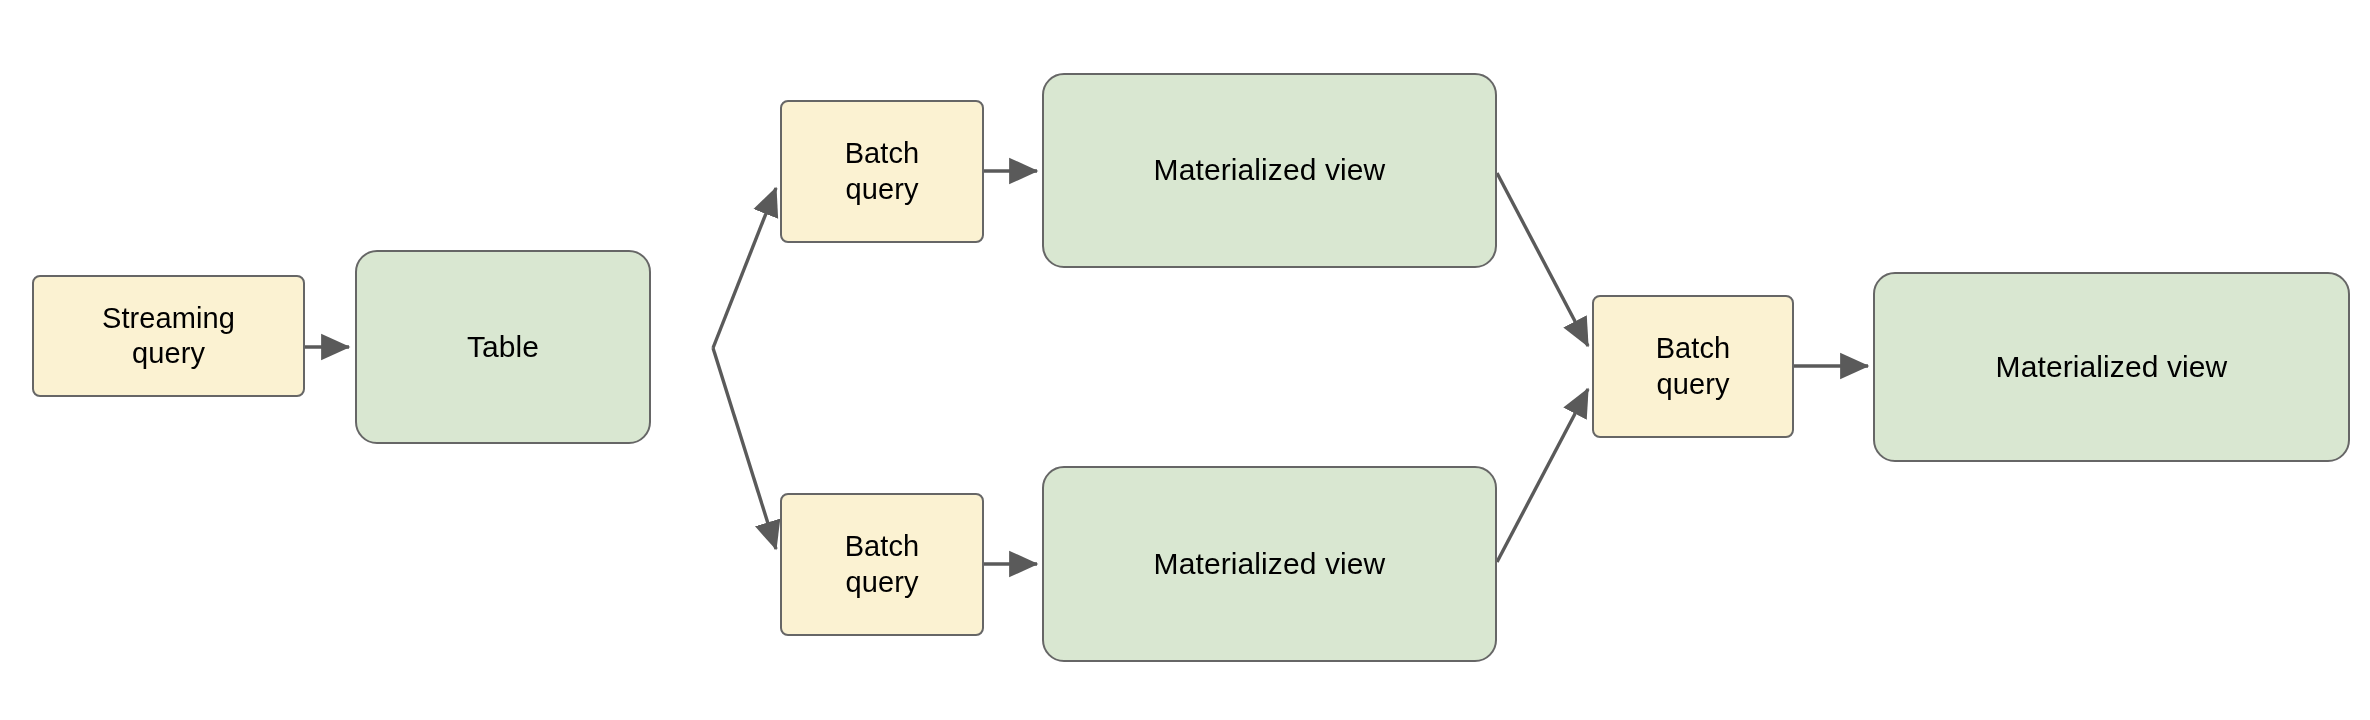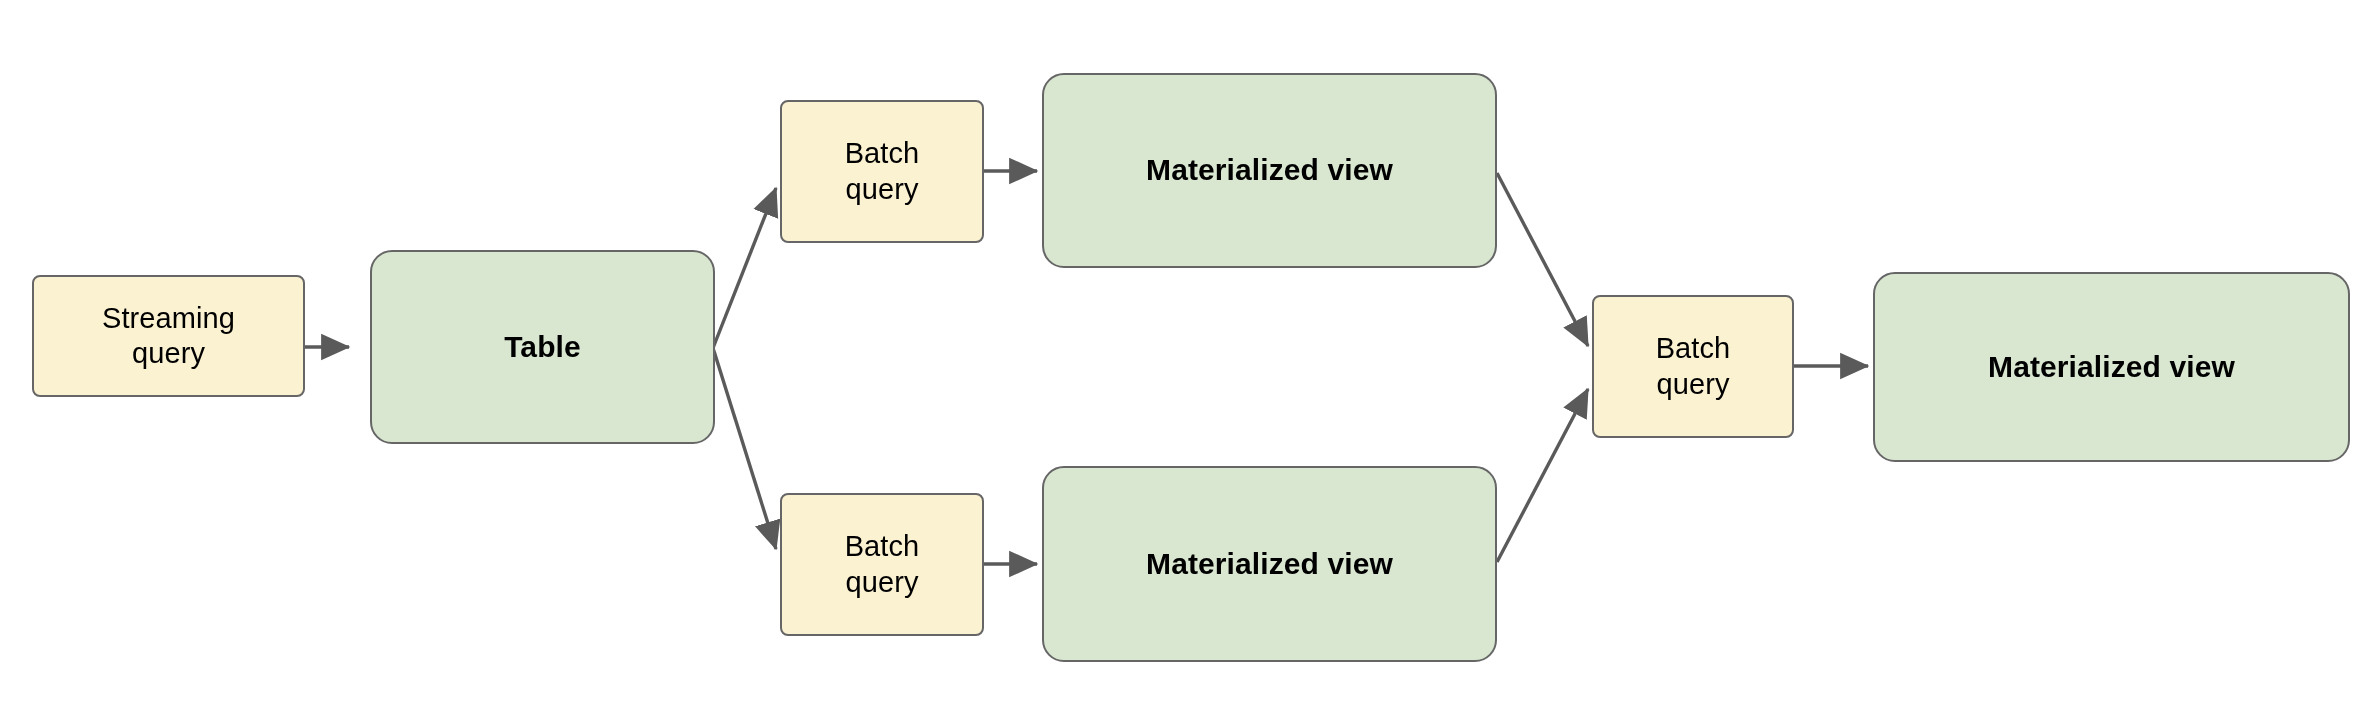--- a/index.html
+++ b/index.html
@@ -40,21 +40,20 @@
   }
   .node.process {
     background: #fbf2d2;
     border-radius: 8px;
     font-size: 29px;
   }
   .node.store {
     background: #d9e7d1;
     border-radius: 22px;
     font-size: 30px;
-    font-weight: bold;
   }
   .node-label {
     display: block;
     padding: 0 6px;
   }
 </style>
 </head>
 <body>
 
 <div id="canvas">
@@ -81,21 +80,21 @@
     <polyline points="1497,562 1588,389" fill="none" stroke="#5a5a5a" stroke-width="3.4" marker-end="url(#arrowhead)"></polyline>
 
     <polyline points="1794,366 1868,366" fill="none" stroke="#5a5a5a" stroke-width="3.4" marker-end="url(#arrowhead)"></polyline>
   </svg>
 
   <div class="node process" style="left:32px; top:275px; width:273px; height:122px;">
     <span class="node-label">Streaming
 query</span>
   </div>
 
-  <div class="node store" style="left:370px; top:250px; width:345px; height:194px;">
+  <div class="node store" style="left:355px; top:250px; width:296px; height:194px;">
     <span class="node-label">Table</span>
   </div>
 
   <div class="node process" style="left:780px; top:100px; width:204px; height:143px;">
     <span class="node-label">Batch
 query</span>
   </div>
 
   <div class="node store" style="left:1042px; top:73px; width:455px; height:195px;">
     <span class="node-label">Materialized view</span>

